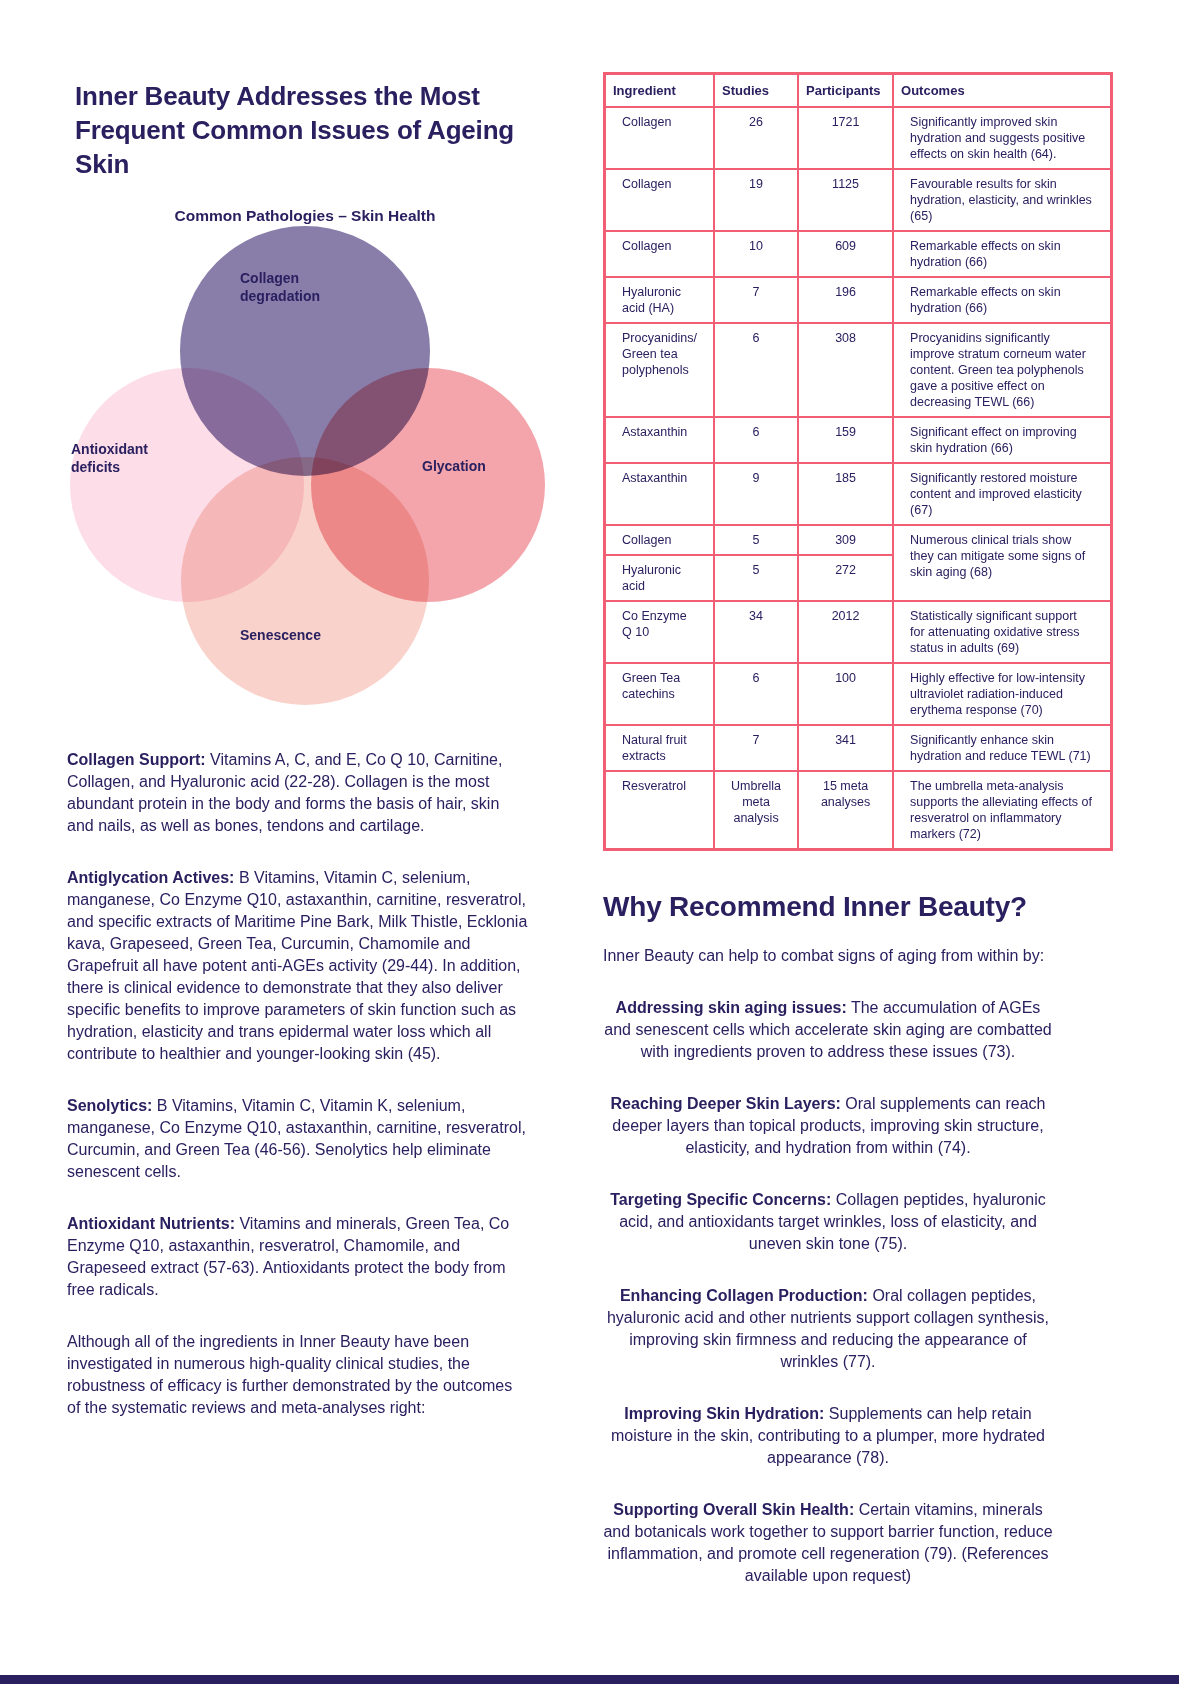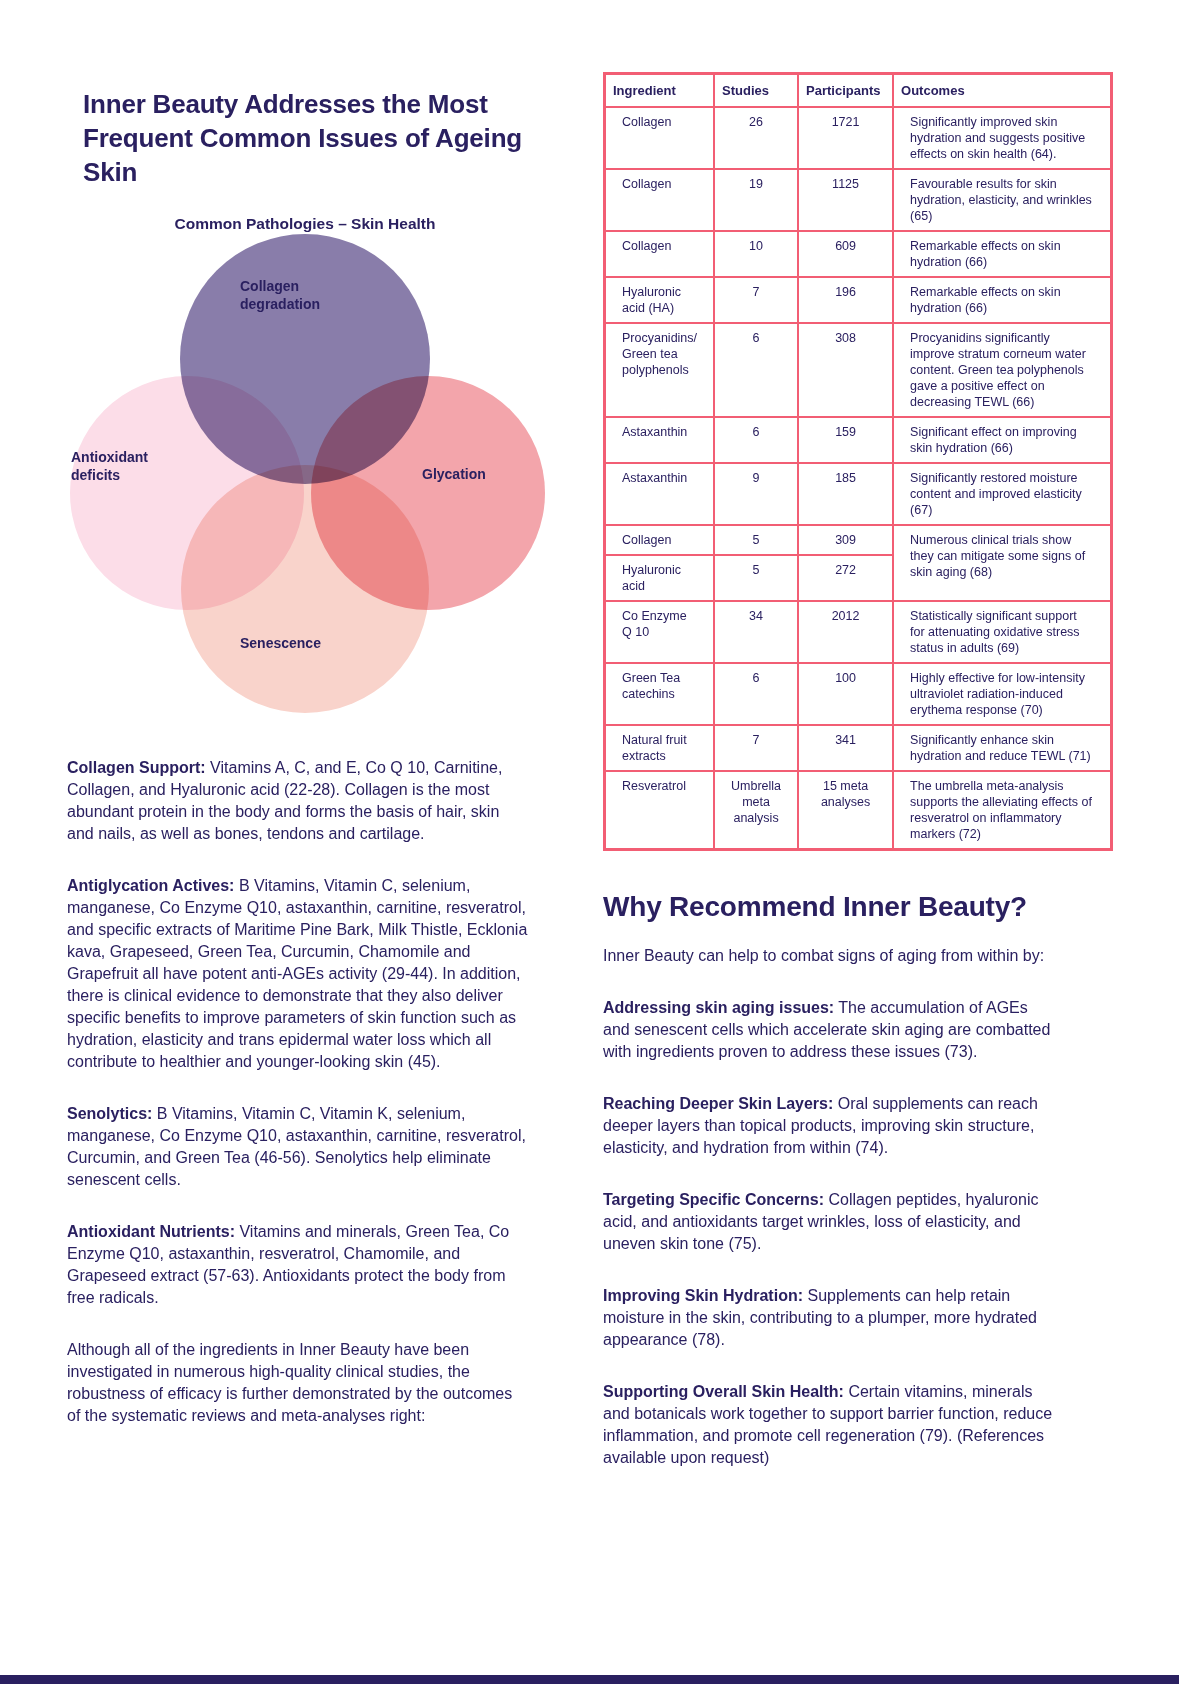--- a/index.html
+++ b/index.html
@@ -11,21 +11,21 @@
     --venn-bottom:#f9d3cb;
     --page-bg:#ffffff;
   }
   *{box-sizing:border-box;}
   html,body{margin:0;padding:0;}
   body{background:#e8e8e8;font-family:"Liberation Sans","DejaVu Sans",sans-serif;color:var(--ink);}
   .page{position:relative;width:1179px;height:1684px;background:var(--page-bg);margin:0 auto;overflow:hidden;}
 
   
   .col-left{position:absolute;left:67px;top:72px;width:462px;}
-  h1.doc-title{margin:16px;width:440px;font-size:26px;line-height:1.3;font-weight:bold;color:var(--ink);letter-spacing:-0.2px;}
+  h1.doc-title{margin:8px;width:440px;font-size:26px;line-height:1.3;font-weight:bold;color:var(--ink);letter-spacing:-0.2px;}
   .venn-title{margin:26px 0 0 0;width:476px;text-align:center;font-size:15.5px;font-weight:bold;color:var(--ink);}
   .venn-box{position:relative;width:476px;height:492px;margin-top:0;}
   .venn-circle{position:absolute;border-radius:50%;mix-blend-mode:multiply;}
   .venn-c-top{left:113px;top:1px;width:250px;height:250px;background:var(--venn-top);}
   .venn-c-left{left:3px;top:143px;width:234px;height:234px;background:var(--venn-left);}
   .venn-c-right{left:244px;top:143px;width:234px;height:234px;background:var(--venn-right);}
   .venn-c-bottom{left:114px;top:232px;width:248px;height:248px;background:var(--venn-bottom);}
   .venn-label{position:absolute;transform:translate(-50%,-50%);width:130px;font-size:14px;line-height:1.25;font-weight:bold;color:var(--ink);}
   .venn-l-top{left:238px;top:62px;}
   .venn-l-left{left:64px;top:233px;width:120px;}
@@ -44,21 +44,21 @@
   table.results td{font-size:12.5px;line-height:16px;}
   .col-ingredient{width:103px;}
   .col-studies{width:68px;}
   .col-participants{width:95px;}
   th.h-center,td.cell-studies,td.cell-participants{text-align:center;}
   td.cell-ingredient,td.cell-outcome{text-align:left;}
 
   .why{width:450px;}
   h2.why-heading{margin:40px 0 0 0;font-size:28px;font-weight:bold;color:var(--ink);letter-spacing:-0.2px;}
   .why-intro{margin:22px 0 16px 0;font-size:16px;line-height:22px;}
-  .why-item{margin:30px 0 0 0;font-size:16px;line-height:22px;}
+  .why-item{margin:30px 0 0 0;font-size:16px;line-height:22px;text-align:center;}
   .why-item strong{font-weight:bold;}
 
   .footer-bar{position:absolute;left:0;bottom:0;width:100%;height:9px;background:var(--ink);}
 </style>
 </head>
 <body>
 
 <div class="page">
 
   <div class="col-left">
@@ -205,20 +205,24 @@
       </p>
       <p class="why-item">
         <strong>Reaching Deeper Skin Layers:</strong>
         <span>Oral supplements can reach deeper layers than topical products, improving skin structure, elasticity, and hydration from within (74).</span>
       </p>
       <p class="why-item">
         <strong>Targeting Specific Concerns:</strong>
         <span>Collagen peptides, hyaluronic acid, and antioxidants target wrinkles, loss of elasticity, and uneven skin tone (75).</span>
       </p>
       <p class="why-item">
+        <strong>Enhancing Collagen Production:</strong>
+        <span>Oral collagen peptides, hyaluronic acid and other nutrients support collagen synthesis, improving skin firmness and reducing the appearance of wrinkles (77).</span>
+      </p>
+      <p class="why-item">
         <strong>Improving Skin Hydration:</strong>
         <span>Supplements can help retain moisture in the skin, contributing to a plumper, more hydrated appearance (78).</span>
       </p>
       <p class="why-item">
         <strong>Supporting Overall Skin Health:</strong>
         <span>Certain vitamins, minerals and botanicals work together to support barrier function, reduce inflammation, and promote cell regeneration (79). (References available upon request)</span>
       </p>
     </div>
   </div>
 

